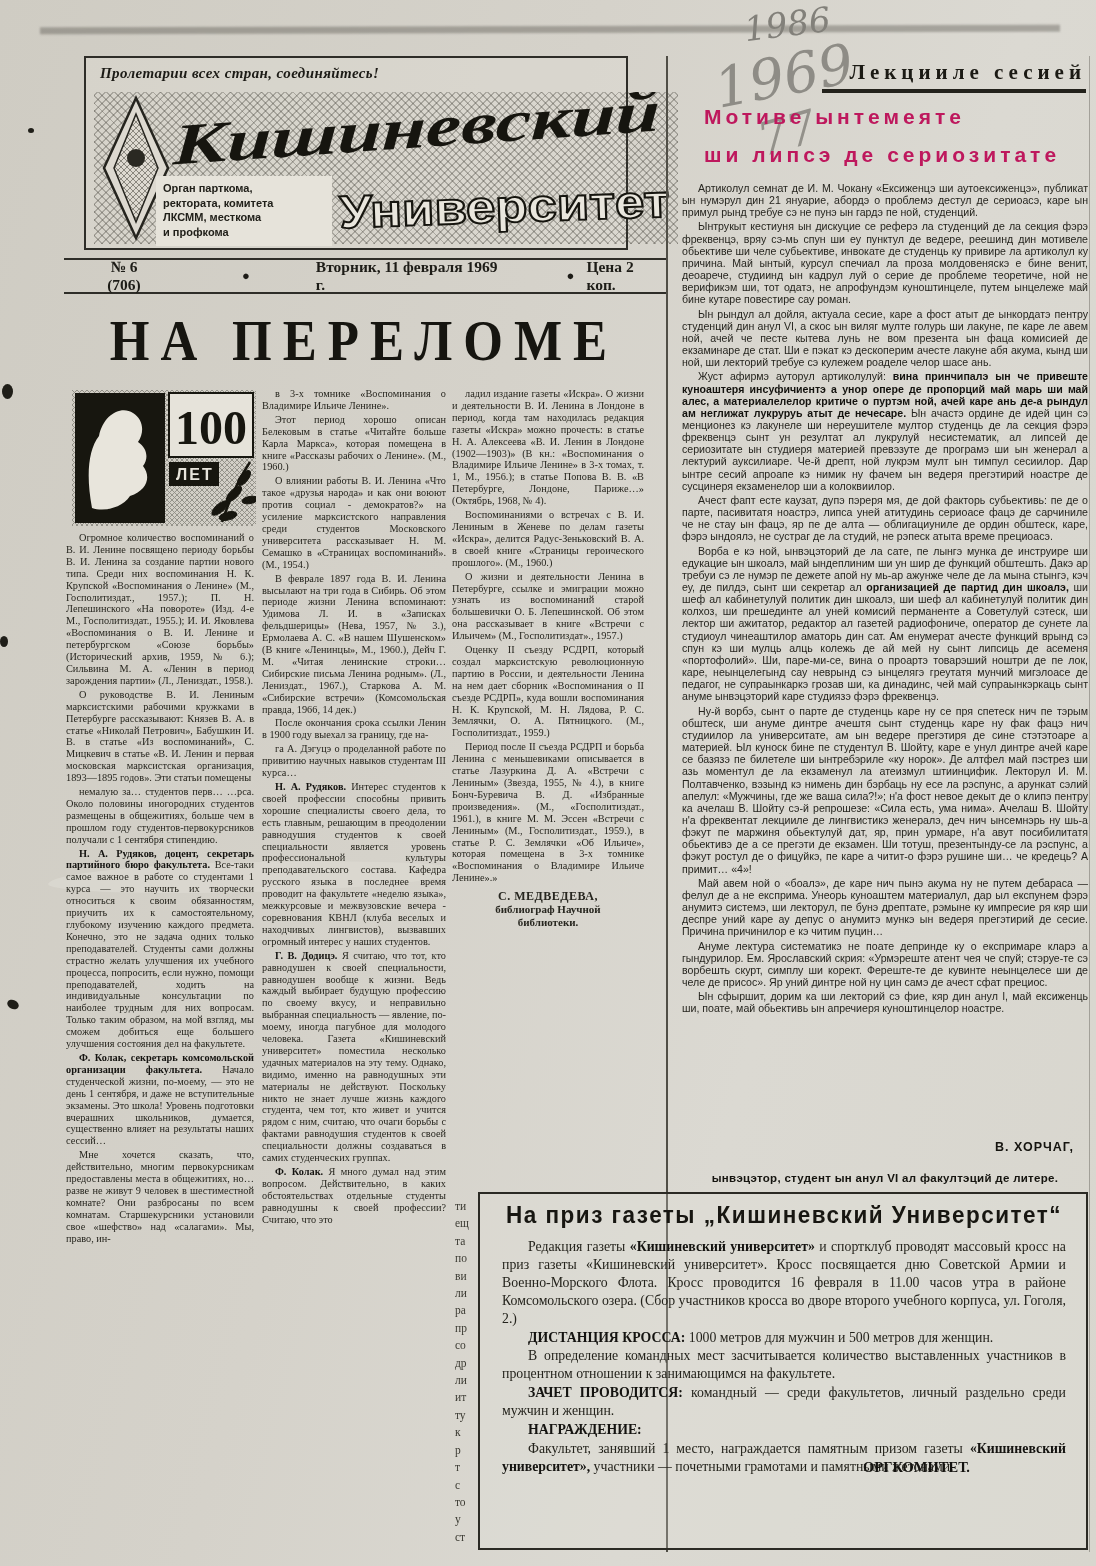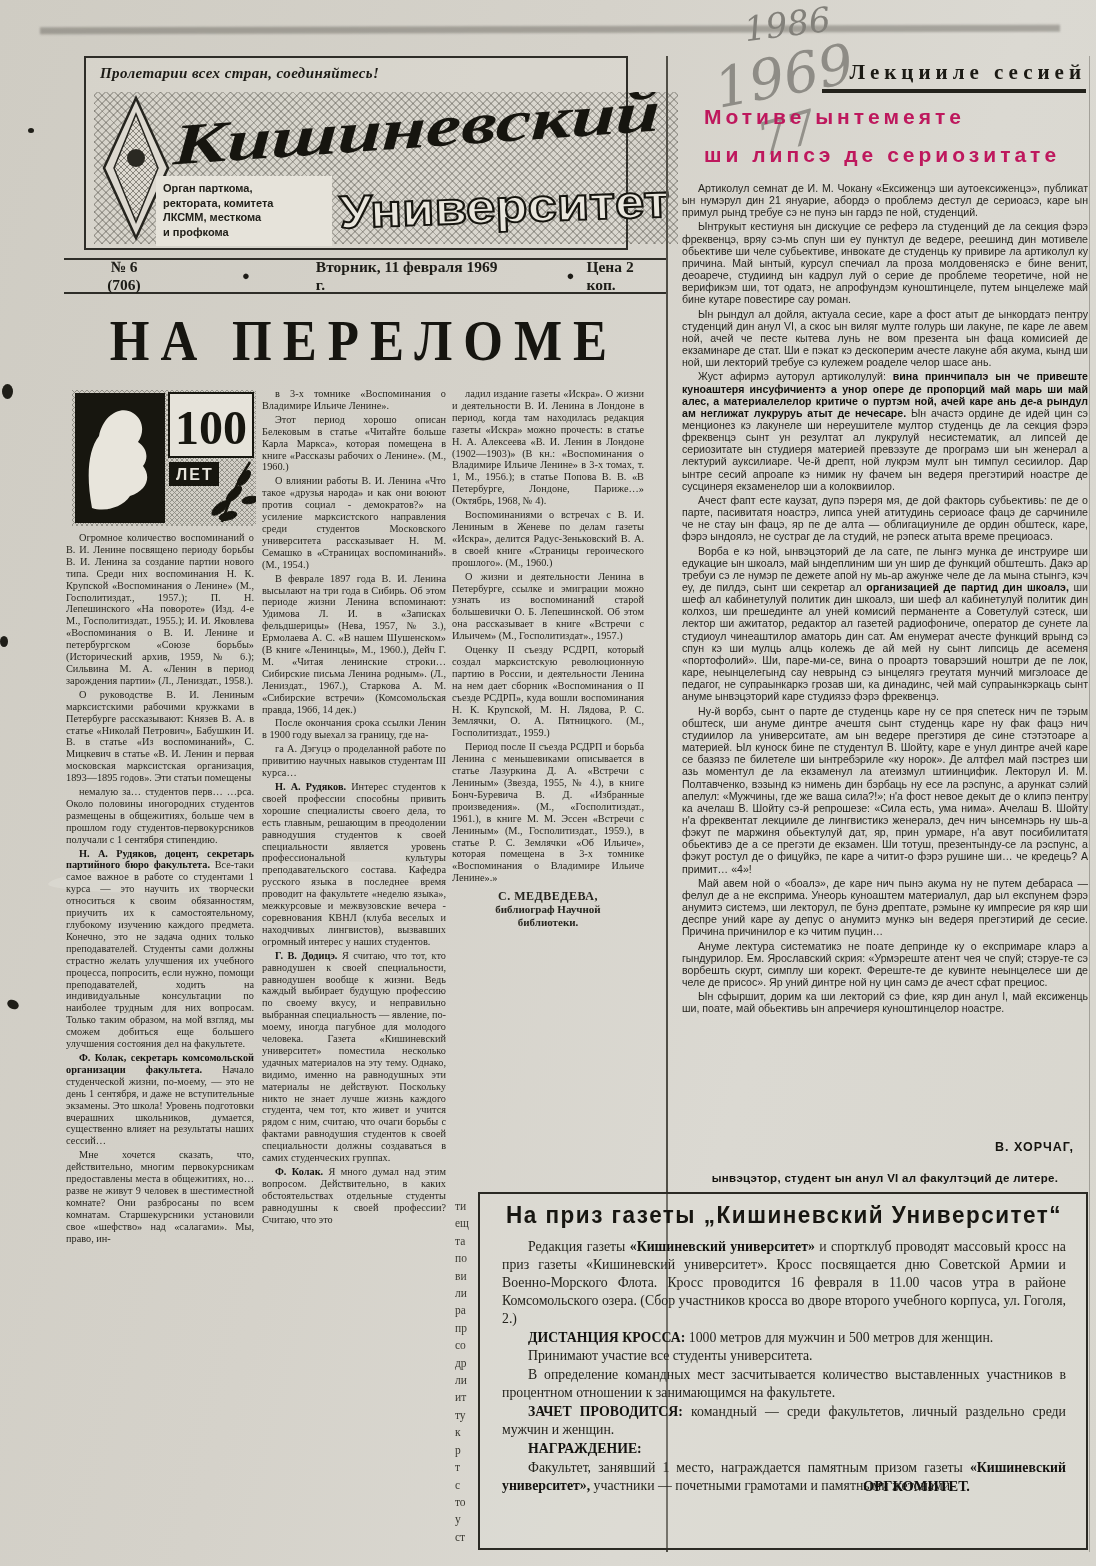--- a/index.html
+++ b/index.html
@@ -224,20 +224,19 @@
     <div>то</div>
     <div>у</div>
     <div>ст</div>
   </div>
 
 <div class="abs annbox">
   <div class="anntitle">На приз газеты „Кишиневский Университет“</div>
   <div class="annbody">
       <p class="para">Редакция газеты <b>«Кишиневский университет»</b> и спортклуб проводят массовый кросс на приз газеты «Кишиневский университет». Кросс посвящается дню Советской Армии и Военно-Морского Флота. Кросс проводится 16 февраля в 11.00 часов утра в районе Комсомольского озера. (Сбор участников кросса во дворе второго учебного корпуса, ул. Гоголя, 2.)</p>
       <p class="para"><b>ДИСТАНЦИЯ КРОССА:</b> 1000 метров для мужчин и 500 метров для женщин.</p>
-      <p class="para">Принимают участие все студенты университета.</p>
       <p class="para">В определение командных мест засчитывается количество выставленных участников в процентном отношении к занимающимся на факультете.</p>
       <p class="para"><b>ЗАЧЕТ ПРОВОДИТСЯ:</b> командный — среди факультетов, личный раздельно среди мужчин и женщин.</p>
       <p class="para subhead"><b>НАГРАЖДЕНИЕ:</b></p>
       <p class="para">Факультет, занявший 1 место, награждается памятным призом газеты <b>«Кишиневский университет»,</b> участники — почетными грамотами и памятными жетонами.</p>
     </div>
   <div class="sig">ОРГКОМИТЕТ.</div>
 </div>
 
 </body></html>

